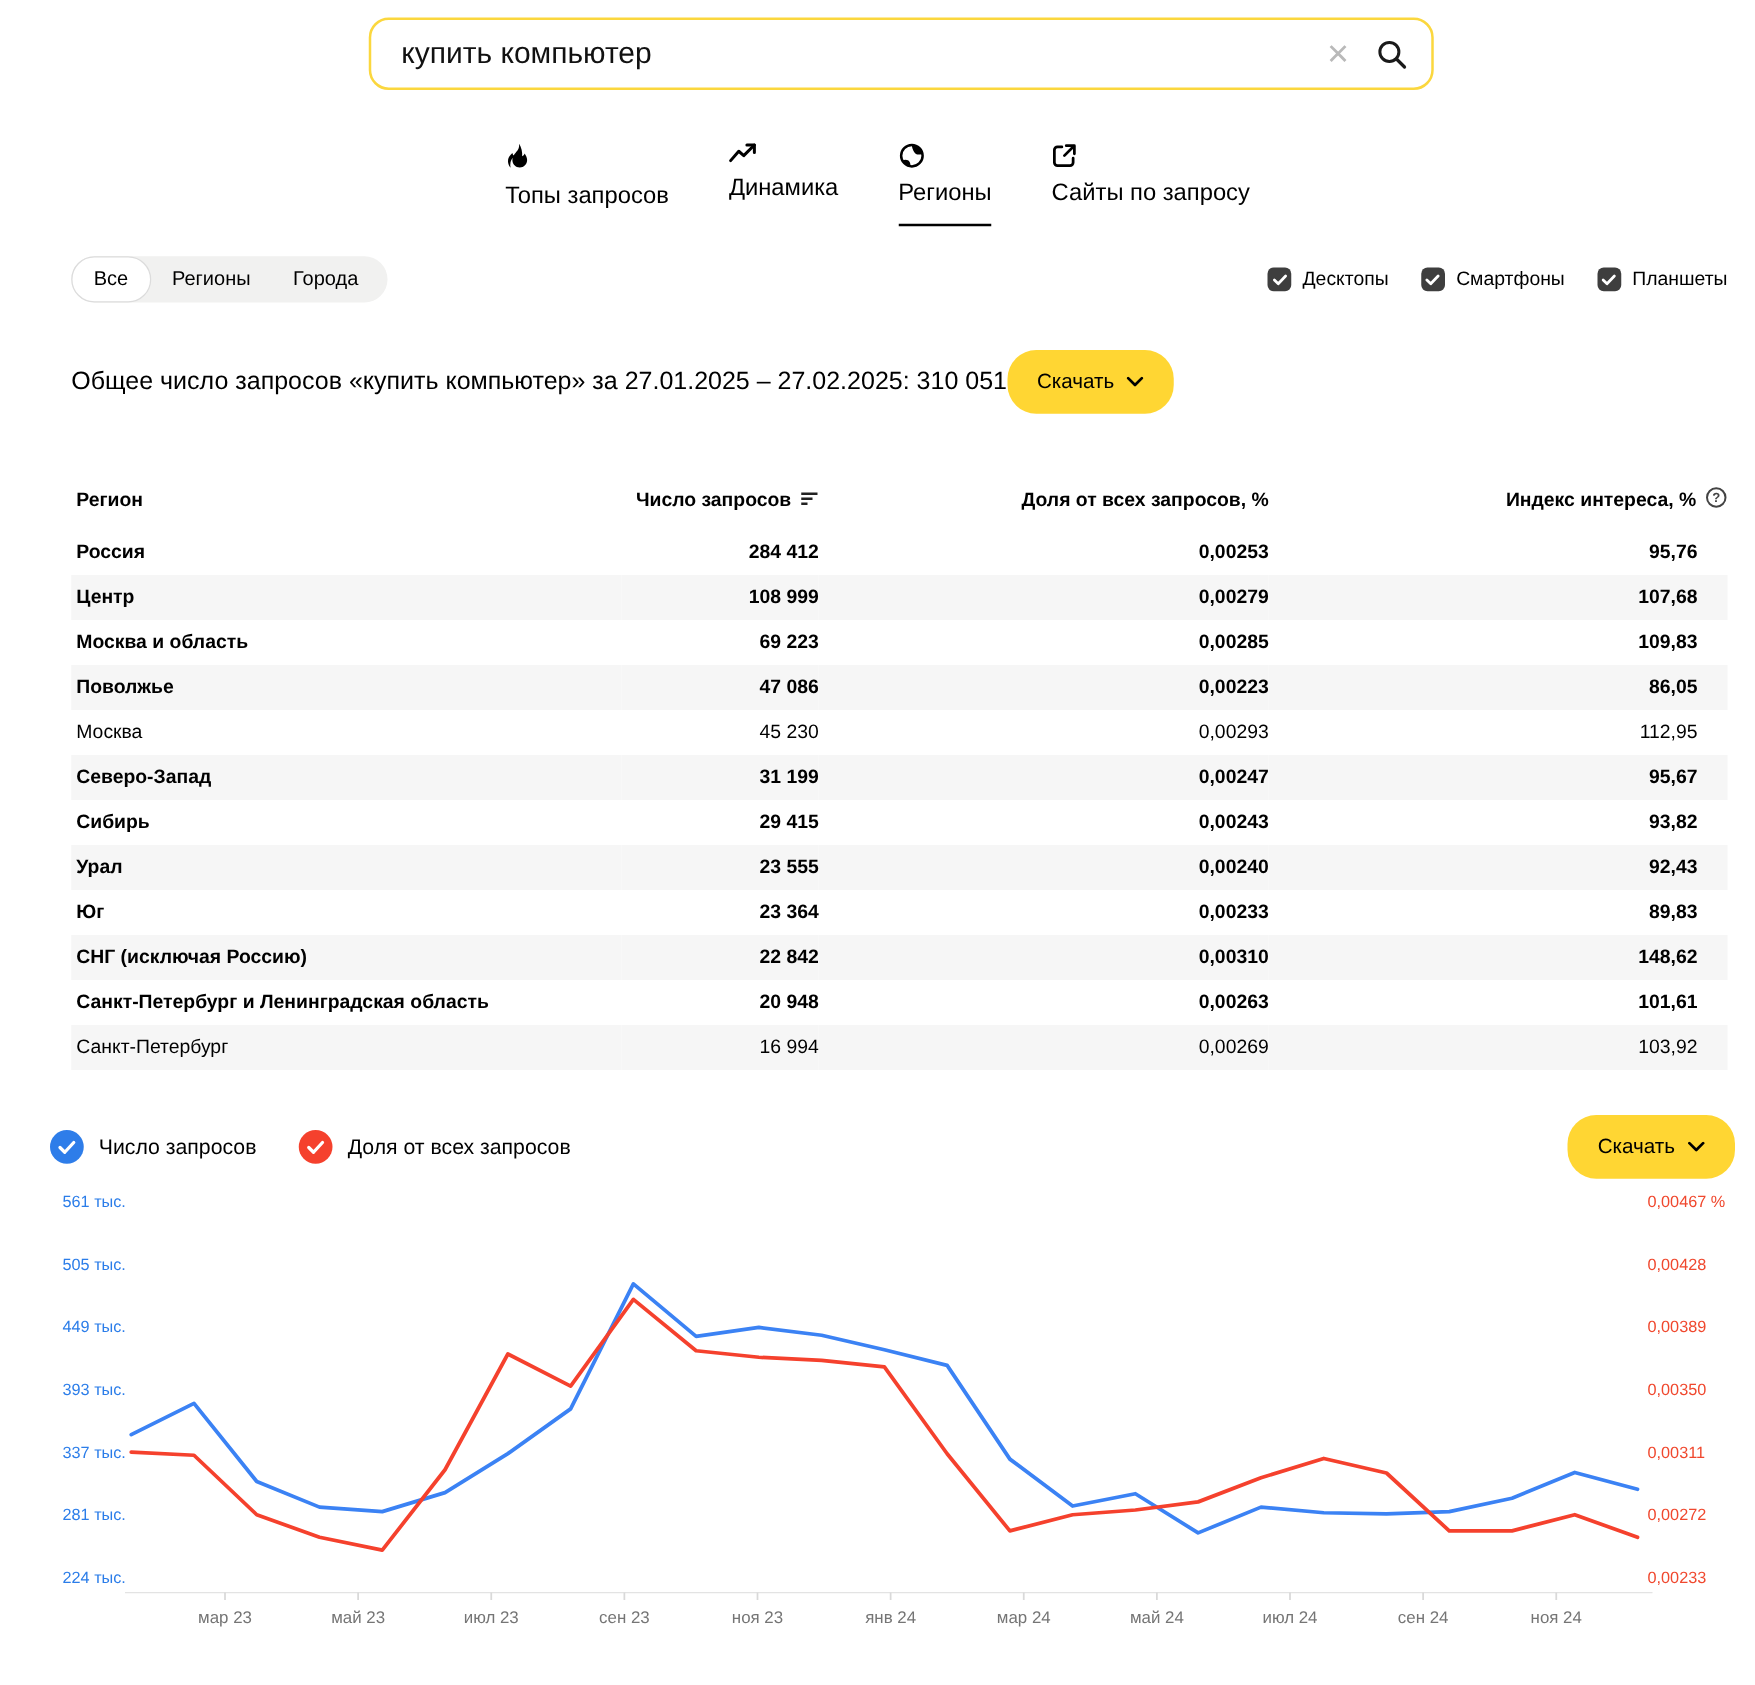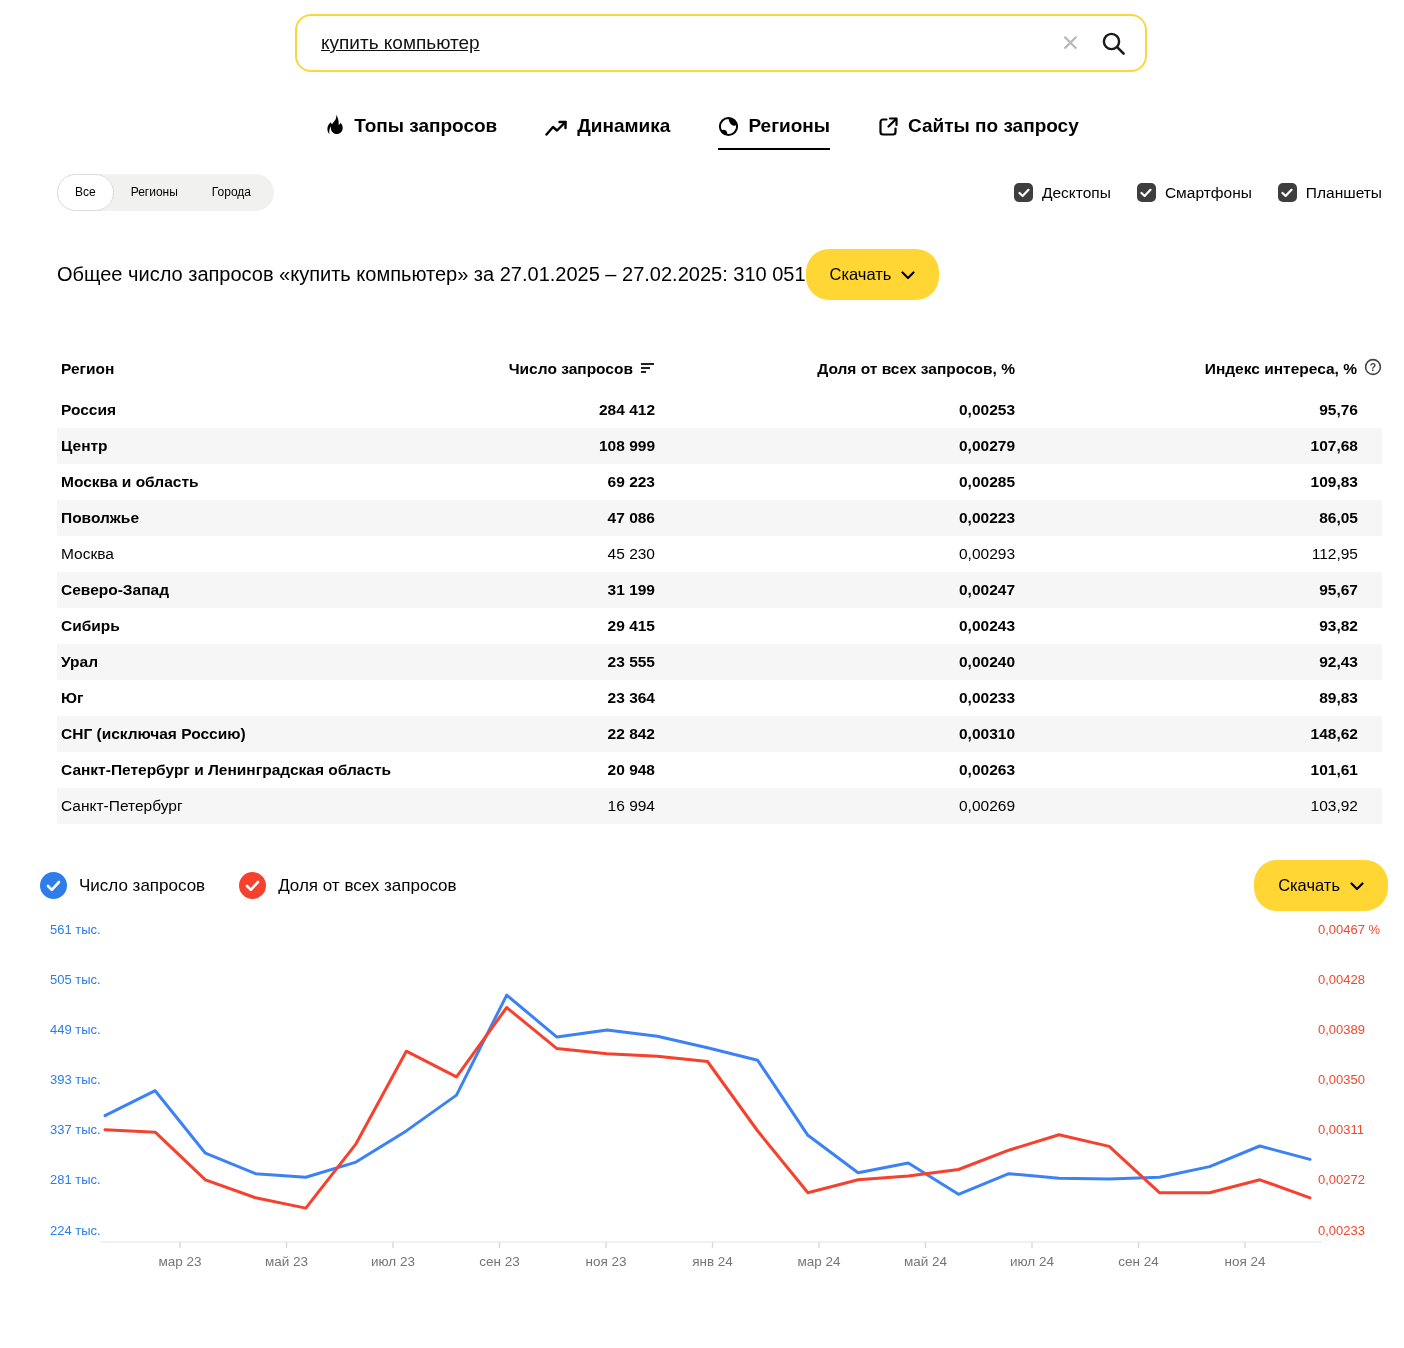--- a/index.html
+++ b/index.html
@@ -3,36 +3,36 @@
 <meta charset="utf-8">
 <style>
   html,body{margin:0;padding:0;background:#fff;color:#000;
     font-family:"Liberation Sans","DejaVu Sans",sans-serif;}
   body{width:1404px;position:relative;}
 
   
   .search-row{padding-top:14px;margin-left:295px;width:852px;}
   .search-box{height:58px;border:2px solid #fbd73e;border-radius:16px;background:#fff;
     display:flex;align-items:center;padding:0 18px 0 22px;box-sizing:border-box;}
-  .search-box input{flex:1;border:none;outline:none;font-size:19px;color:#111;
-    font-family:"Liberation Sans","DejaVu Sans",sans-serif;background:transparent;text-decoration:underline;}
+  .search-box input{flex:1;border:none;outline:none;font-size:24px;color:#111;
+    font-family:"Liberation Sans","DejaVu Sans",sans-serif;background:transparent;}
   .clear-x{color:#b9b9b9;font-size:23px;line-height:1;cursor:pointer;margin-right:20px;}
   .mag{cursor:pointer;display:flex;align-items:center;}
 
   
   .tabs-row{margin-top:42px;display:flex;justify-content:center;gap:48px;}
-  .tab{display:flex;align-items:flex-end;gap:9px;font-size:19px;font-weight:700;
-    padding-bottom:11px;cursor:pointer;border-bottom:2px solid transparent;}
+  .tab{display:flex;align-items:flex-start;gap:9px;font-size:19px;font-weight:400;
+    padding-bottom:11px;cursor:pointer;border-bottom:2px solid transparent;flex-direction:column;}
   .tab.active{border-bottom:2px solid #000;}
   .tab svg{display:block;}
 
   
   .filters-row{margin:24px 22px 0 57px;display:flex;justify-content:space-between;align-items:center;}
   .seg{background:#f1f1f0;border-radius:19px;display:flex;align-items:center;height:37px;padding-right:6px;}
-  .seg-item{font-size:12px;padding:0 17px;line-height:37px;cursor:pointer;color:#000;border-radius:19px;}
+  .seg-item{font-size:16px;padding:0 17px;line-height:37px;cursor:pointer;color:#000;border-radius:19px;}
   .seg-item.active{background:#fff;border:1px solid #dcdcdc;line-height:35px;box-sizing:border-box;height:37px;}
   .devices{display:flex;align-items:center;gap:26px;}
   .device{display:flex;align-items:flex-end;gap:9px;font-size:15.5px;cursor:pointer;}
   .cbox{width:19px;height:19px;border-radius:5px;background:#3e3e3e;display:flex;
     align-items:center;justify-content:center;flex:none;}
 
   
   .summary-row{margin:38px 22px 0 57px;display:flex;justify-content:flex-start;align-items:center;}
   .summary-text{font-size:20px;}
   .btn-yellow{background:#ffd633;border:none;border-radius:23px;height:51px;padding:0 24px;

